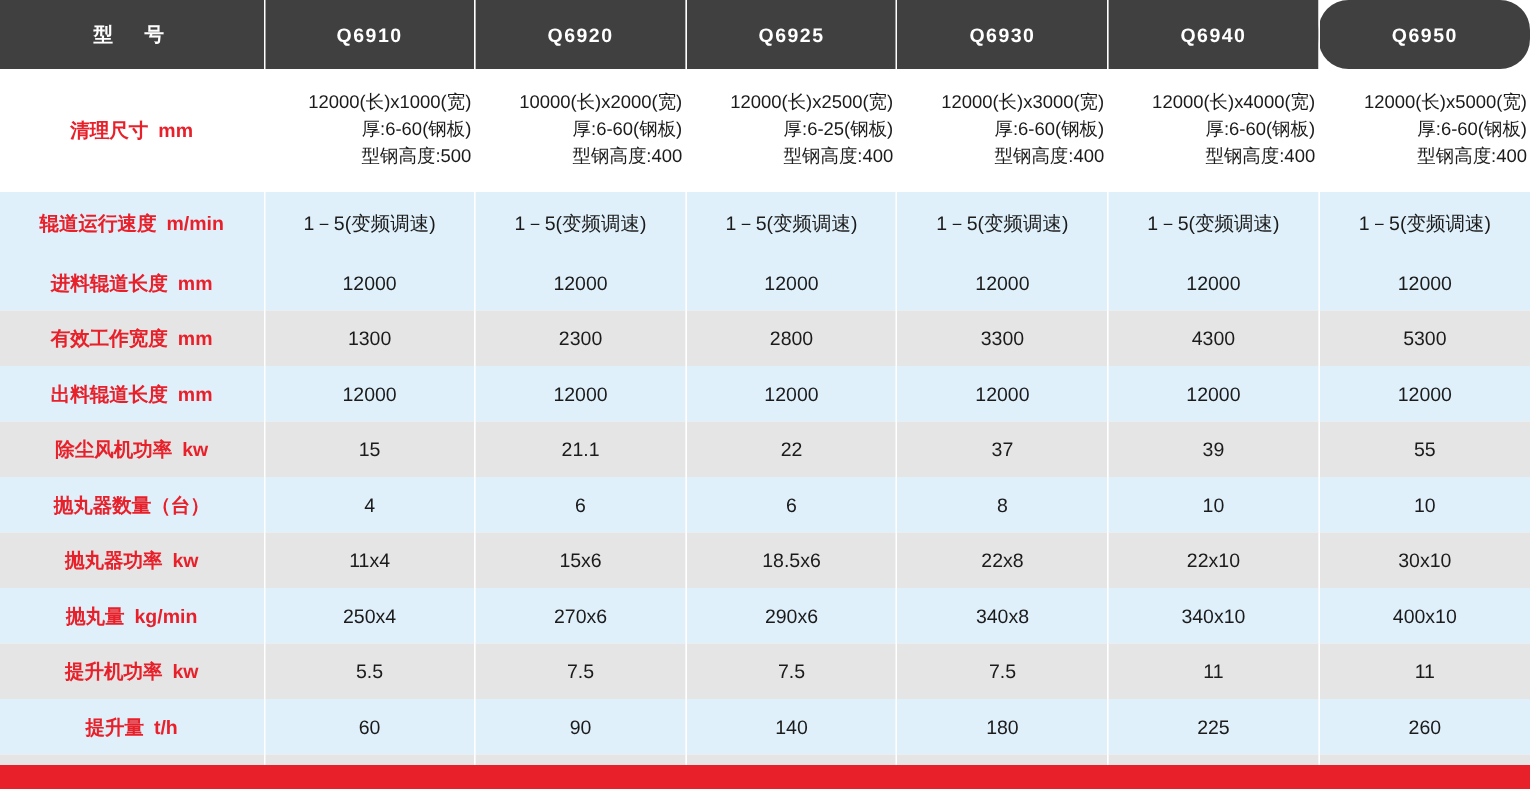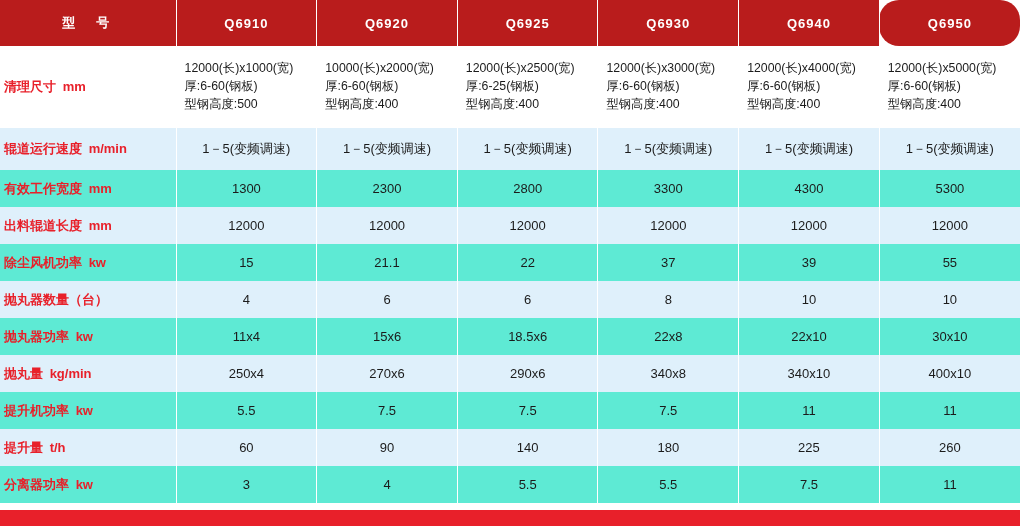--- a/index.html
+++ b/index.html
@@ -18,21 +18,21 @@
   table.spec {
     width: 1020px;
     border-collapse: collapse;
     table-layout: fixed;
   }
   table.spec col.label-col { width: 176px; }
   table.spec col.val-col { width: 140.6px; }
 
   
   tr.header-row td {
-    background: #b91c1c;
+    background: #404040;
     color: #ffffff;
     font-weight: bold;
     text-align: center;
     height: 44px;
     font-size: 17px;
     border-right: 1px solid #ffffff;
     letter-spacing: 1px;
   }
   tr.header-row td:last-child { border-right: none; border-radius: 20px; }
   tr.header-row td.header-label {
@@ -40,42 +40,42 @@
   }
 
   
   table.spec td {
     vertical-align: middle;
     font-size: 13px;
   }
   td.row-label {
     color: #e8202a;
     font-weight: bold;
-    text-align: left;
+    text-align: center;
     font-size: 14.5px;
     padding: 0 4px;
     border-right: 1px solid #ffffff;
   }
   td.val {
     text-align: center;
     color: #1b1b1b;
     border-right: 1px solid #ffffff;
     padding: 3px 2px;
     line-height: 1.35;
   }
   td.val:last-child { border-right: none; }
 
   tr.band-a td { background: #ffffff; }
   tr.band-b td { background: #dff0fb; }
-  tr.band-c td { background: #5eead4; }
+  tr.band-c td { background: #e5e5e5; }
 
   tr.size-row td.val {
     font-size: 12.3px;
     line-height: 1.45;
-    text-align: left;
+    text-align: right;
     padding-left: 8px;
   }
   tr.size-row td { height: 76px; }
 
   tr.speed-row td.val { height: 36px; margin-left: 36px; }
   tr.data-row td { height: 31px; }
 
   .unit {
     font-weight: bold;
     font-size: 13px;
@@ -149,20 +149,29 @@
         </tr>
         <tr class="band-b speed-row">
           <td class="row-label"><span>辊道运行速度</span> <span class="unit">m/min</span></td>
           <td class="val">1－5(变频调速)</td>
           <td class="val">1－5(变频调速)</td>
           <td class="val">1－5(变频调速)</td>
           <td class="val">1－5(变频调速)</td>
           <td class="val">1－5(变频调速)</td>
           <td class="val">1－5(变频调速)</td>
         </tr>
+        <tr class="band-b data-row">
+          <td class="row-label"><span>进料辊道长度</span> <span class="unit">mm</span></td>
+          <td class="val">12000</td>
+          <td class="val">12000</td>
+          <td class="val">12000</td>
+          <td class="val">12000</td>
+          <td class="val">12000</td>
+          <td class="val">12000</td>
+        </tr>
         <tr class="band-c data-row">
           <td class="row-label"><span>有效工作宽度</span> <span class="unit">mm</span></td>
           <td class="val">1300</td>
           <td class="val">2300</td>
           <td class="val">2800</td>
           <td class="val">3300</td>
           <td class="val">4300</td>
           <td class="val">5300</td>
         </tr>
         <tr class="band-b data-row">

